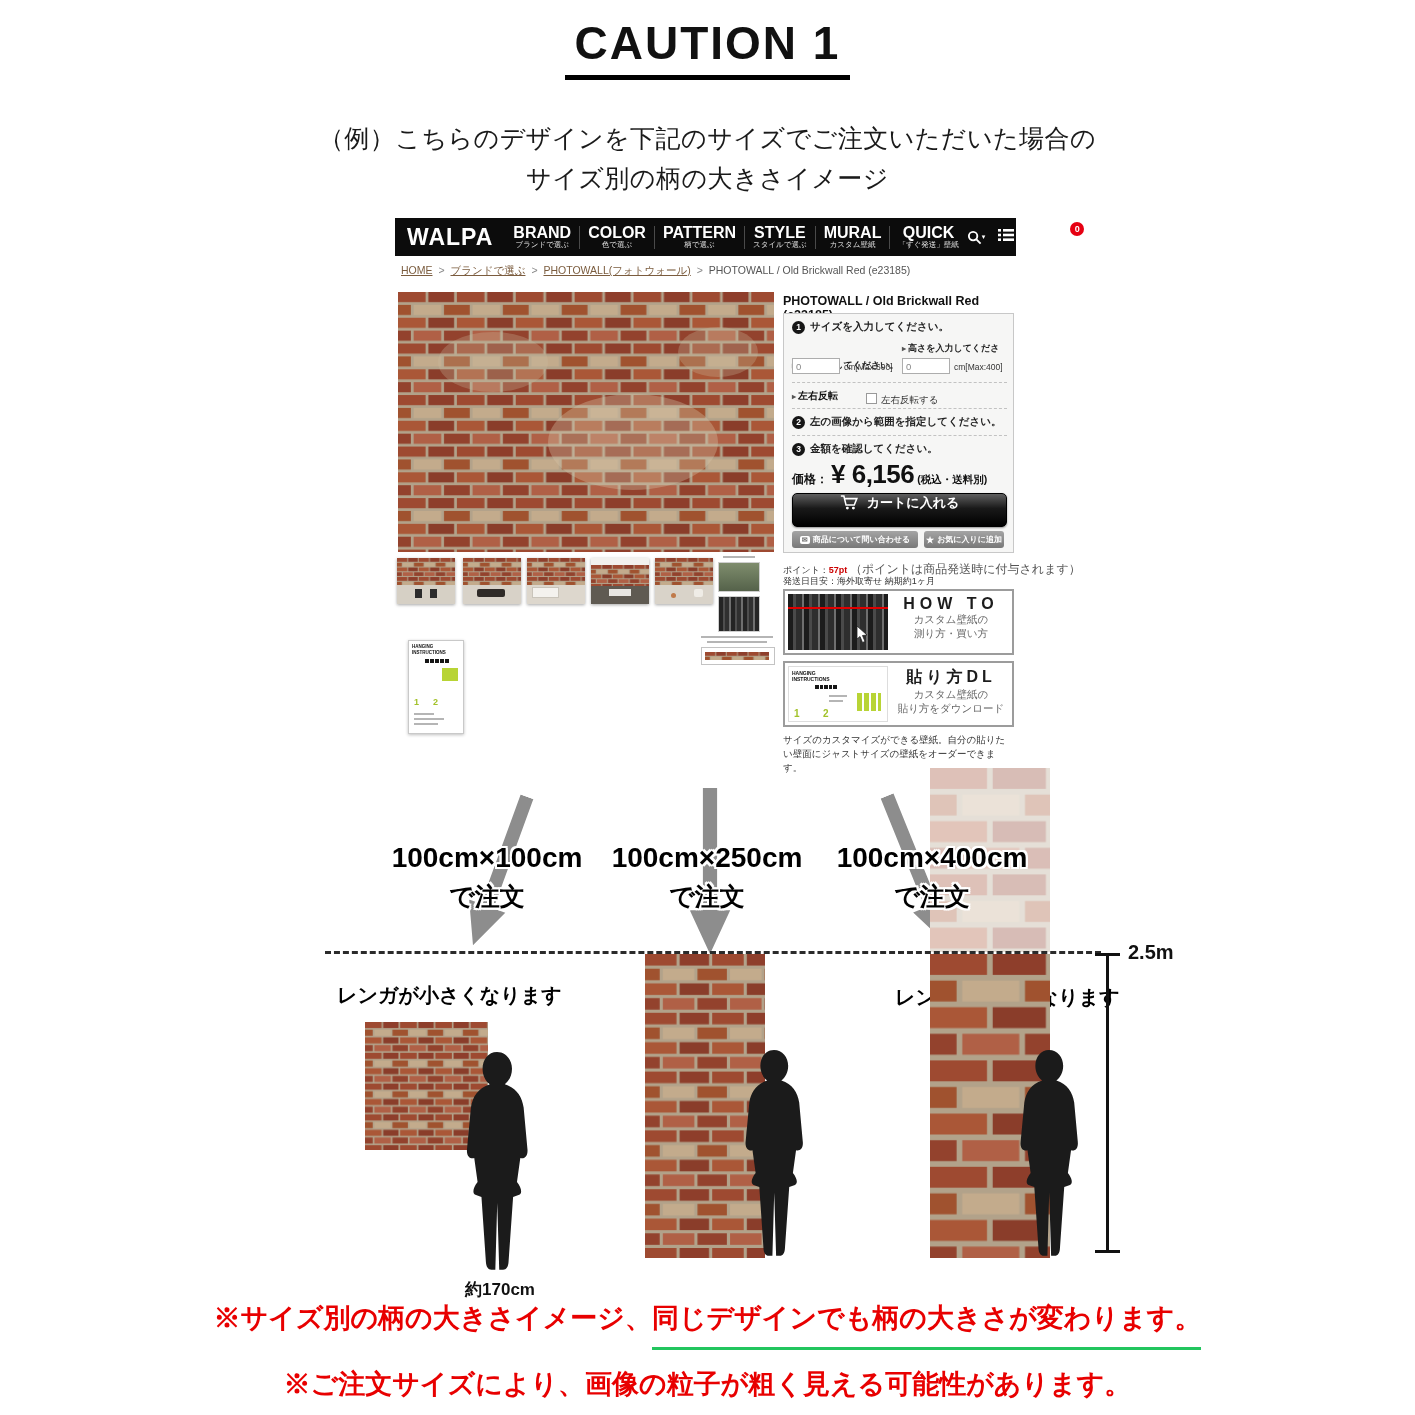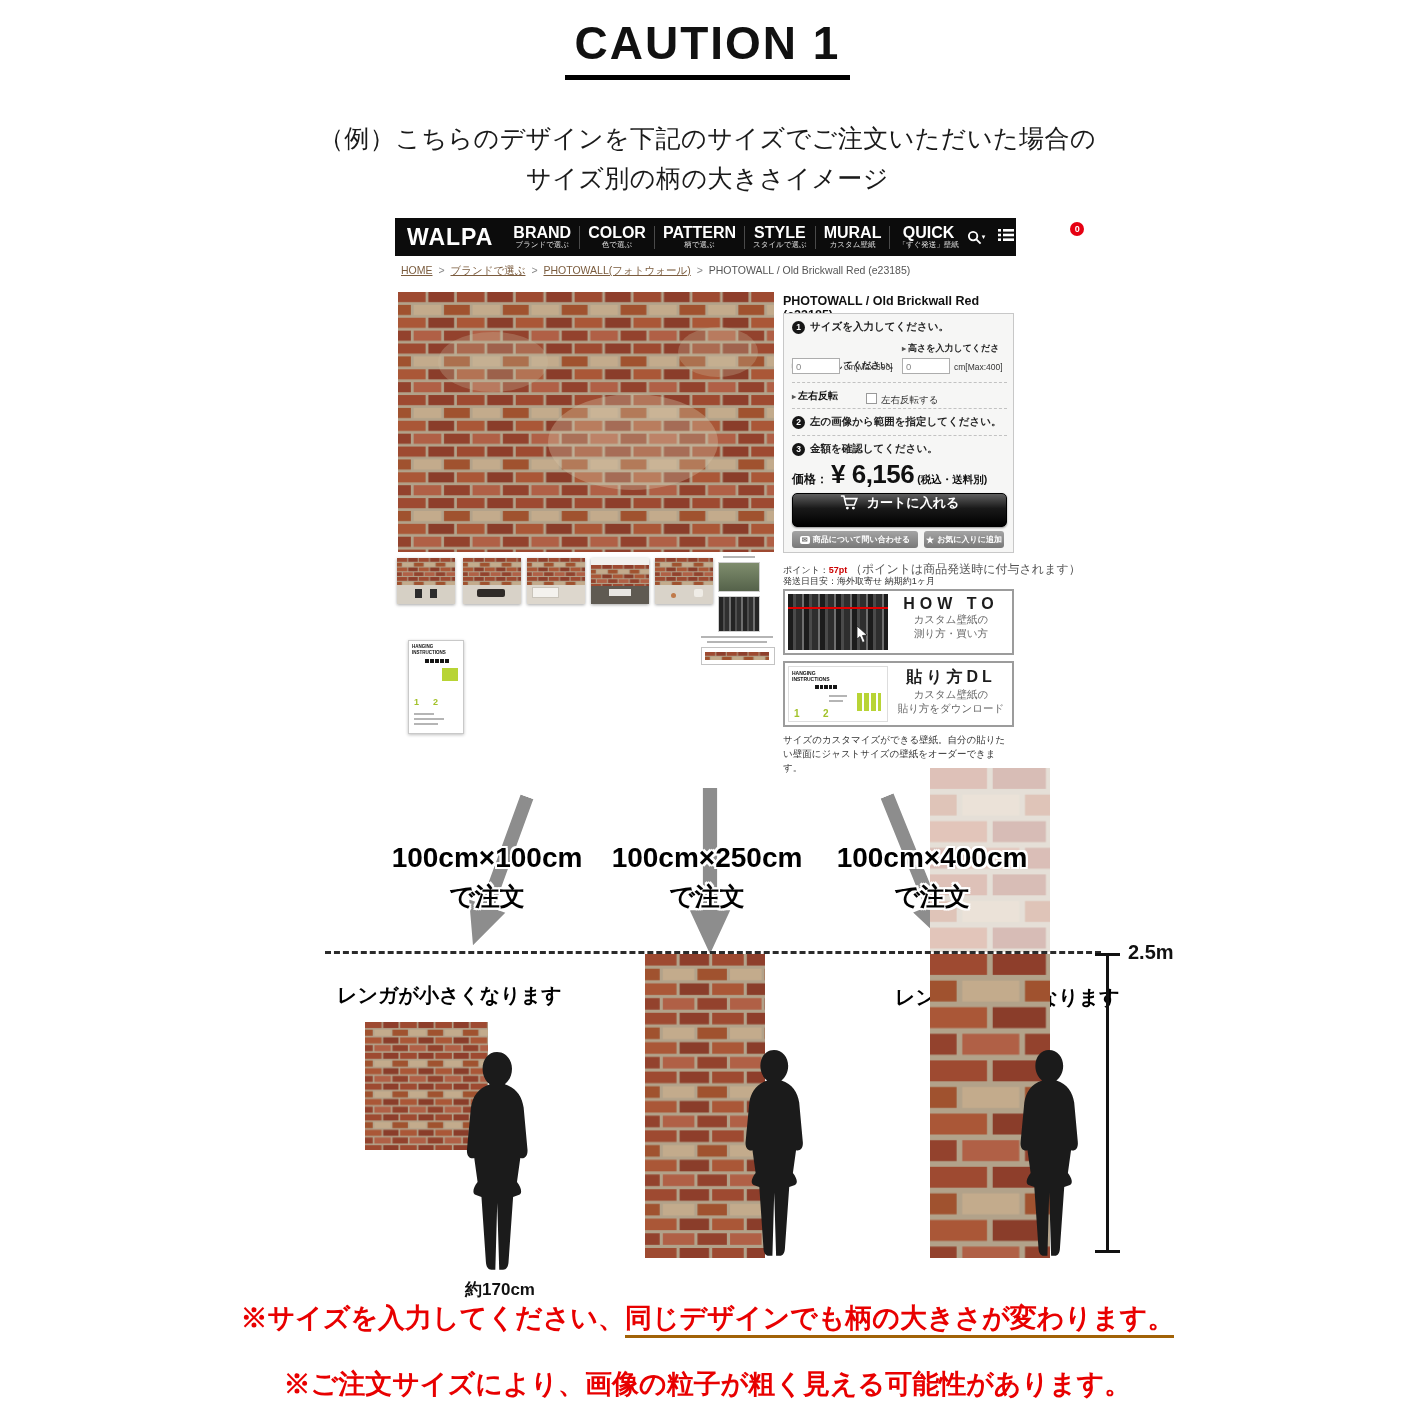--- a/index.html
+++ b/index.html
@@ -77,21 +77,21 @@
        text-shadow:-2px -2px 0 #fff,2px -2px 0 #fff,-2px 2px 0 #fff,2px 2px 0 #fff,0 -2px 0 #fff,0 2px 0 #fff,-2px 0 0 #fff,2px 0 0 #fff;}
   .ol-size{font-size:28px;}
   .ol-act{font-size:25px;margin-top:6px;}
   .dashline{position:absolute;left:325px;top:951px;width:776px;border-top:3px dashed #2b2b2b;}
   .cap{position:absolute;font-size:20px;font-weight:700;color:#000;white-space:nowrap;}
   .cap-outline{text-shadow:-2px -2px 0 #fff,2px -2px 0 #fff,-2px 2px 0 #fff,2px 2px 0 #fff,0 -2px 0 #fff,0 2px 0 #fff,-2px 0 0 #fff,2px 0 0 #fff;}
   .measure{background:#111;}
   .mlabel{position:absolute;left:1128px;top:941px;font-size:20px;font-weight:700;}
   .plabel{position:absolute;left:425px;top:1278px;width:150px;text-align:center;font-size:17px;font-weight:700;}
   .warn{position:absolute;left:0;right:0;text-align:center;font-size:27px;font-weight:700;color:#e80000;}
-  .warn-u{border-bottom:3px solid #a16207;padding-bottom:2px;}
+  .warn-u{border-bottom:3px solid #22c55e;padding-bottom:14px;}
 </style>
 </head>
 <body>
 
 <div id="canvas">
 
   <svg width="0" height="0" style="position:absolute" aria-hidden="true">
     <defs>
       <g id="tile">
         <rect width="64" height="56" fill="#b2a28a"></rect>
@@ -435,17 +435,17 @@
       <use href="#person"></use>
     </svg>
 
   <div class="abs measure" style="left:1106px;top:955px;width:3px;height:298px;"></div>
   <div class="abs measure" style="left:1095px;top:953px;width:25px;height:3px;"></div>
   <div class="abs measure" style="left:1095px;top:1250px;width:25px;height:3px;"></div>
   <div class="mlabel">2.5m</div>
   <div class="plabel">約170cm</div>
 
   <div class="warn" style="top:1300px;">
-    <span>※サイズを入力してください、</span><span class="warn-u">同じデザインでも柄の大きさが変わります。</span>
+    <span>※サイズ別の柄の大きさイメージ、</span><span class="warn-u">同じデザインでも柄の大きさが変わります。</span>
   </div>
   <div class="warn" style="top:1366px;">※ご注文サイズにより、画像の粒子が粗く見える可能性があります。</div>
 
 </div>
 
 </body></html>

